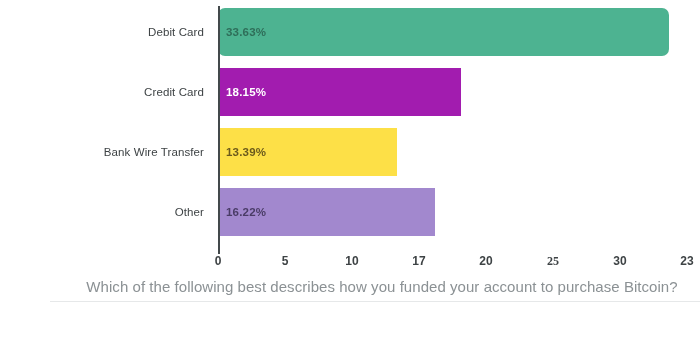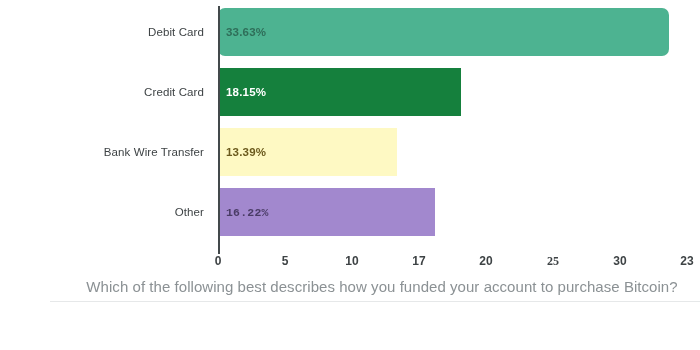--- a/index.html
+++ b/index.html
@@ -167,28 +167,28 @@
         <div class="cat-label" style="top: 24px;">Debit Card</div>
         <div class="cat-label" style="top: 84px;">Credit Card</div>
         <div class="cat-label" style="top: 144px; padding-left: 20px;">Bank Wire Transfer</div>
         <div class="cat-label" style="top: 204px;">Other</div>
       </div>
 
     <div class="bars">
         <div class="bar" style="top: 8px; height: 48px; width: 450.642px; background: rgb(77, 179, 145); border-radius: 7px;">
           <span class="bar-value" style="color: rgb(47, 110, 89);">33.63%</span>
         </div>
-        <div class="bar" style="top: 68px; height: 48px; width: 243.21px; background: #15803d;">
+        <div class="bar" style="top: 68px; height: 48px; width: 243.21px; background: #a21caf;">
           <span class="bar-value" style="color: rgb(255, 255, 255);">18.15%</span>
         </div>
-        <div class="bar" style="top: 128px; height: 48px; width: 179.426px; background: #fef9c3;">
+        <div class="bar" style="top: 128px; height: 48px; width: 179.426px; background: #fde047;">
           <span class="bar-value" style="color: rgb(107, 90, 29);">13.39%</span>
         </div>
         <div class="bar" style="top: 188px; height: 48px; width: 217.348px; background: rgb(162, 136, 206);">
-          <span class="bar-value" style="color: rgb(74, 60, 102); font-family: Liberation Mono, monospace;">16.22%</span>
+          <span class="bar-value" style="color: rgb(74, 60, 102);">16.22%</span>
         </div>
       </div>
 
     <div class="axis-line"></div>
 
     <div class="x-ticks">
         <div class="x-tick" style="left: 186px;">0</div>
         <div class="x-tick" style="left: 253px;">5</div>
         <div class="x-tick" style="left: 320px;">10</div>
         <div class="x-tick" style="left: 387px;">17</div>

